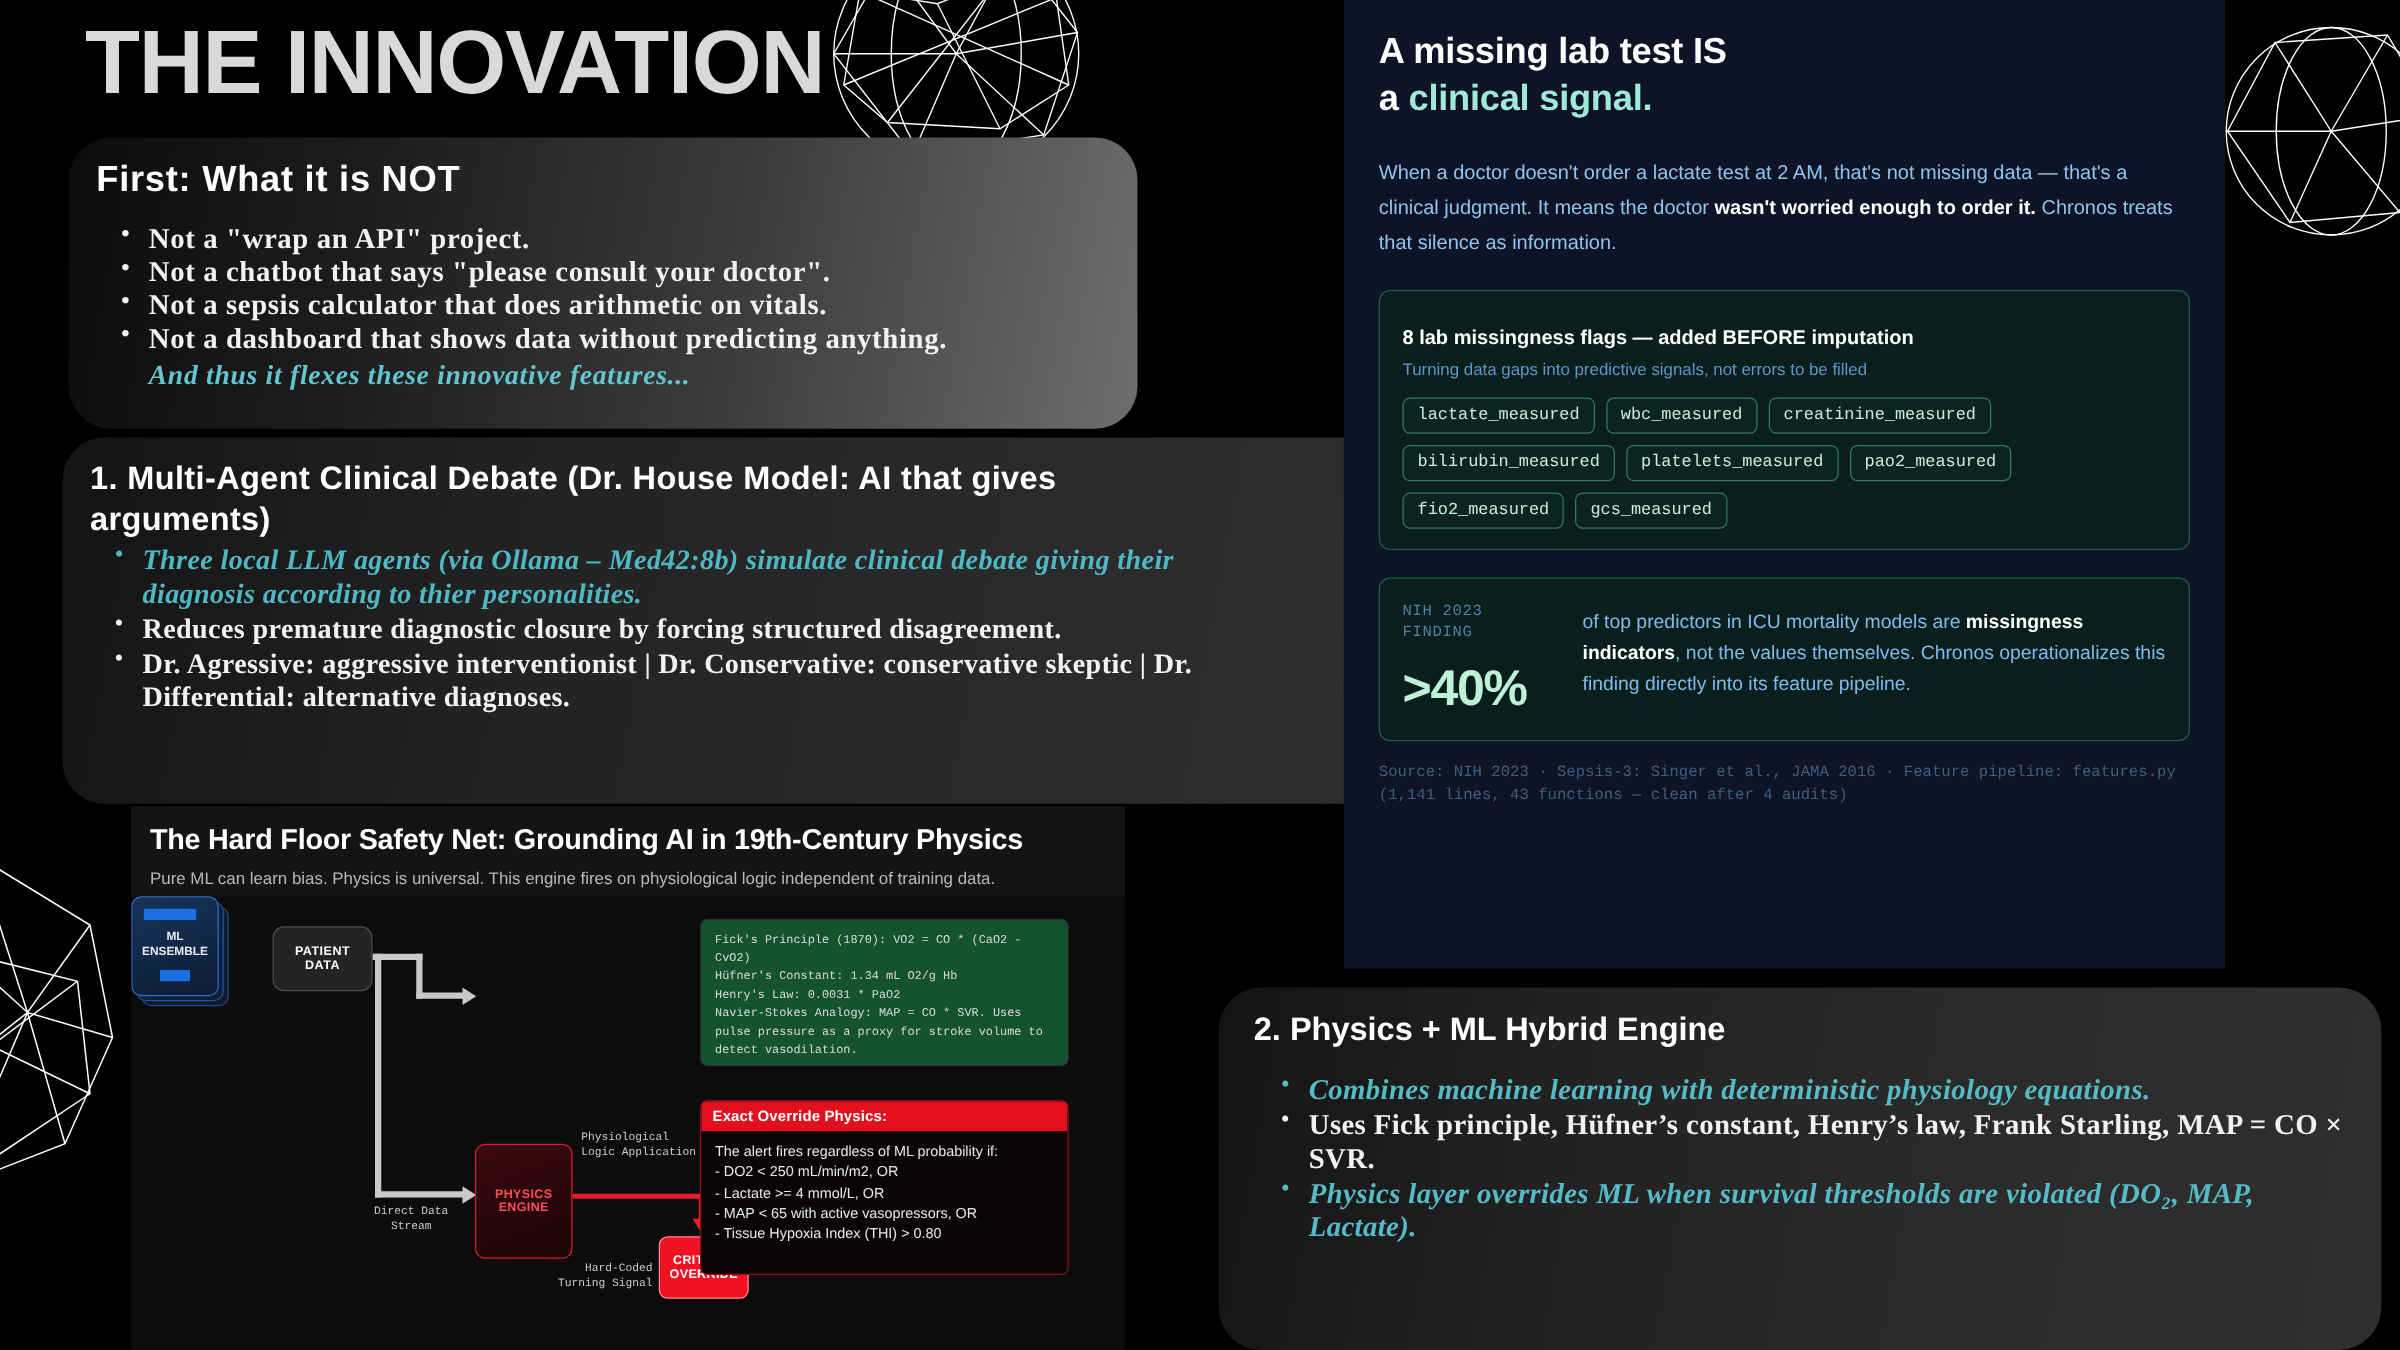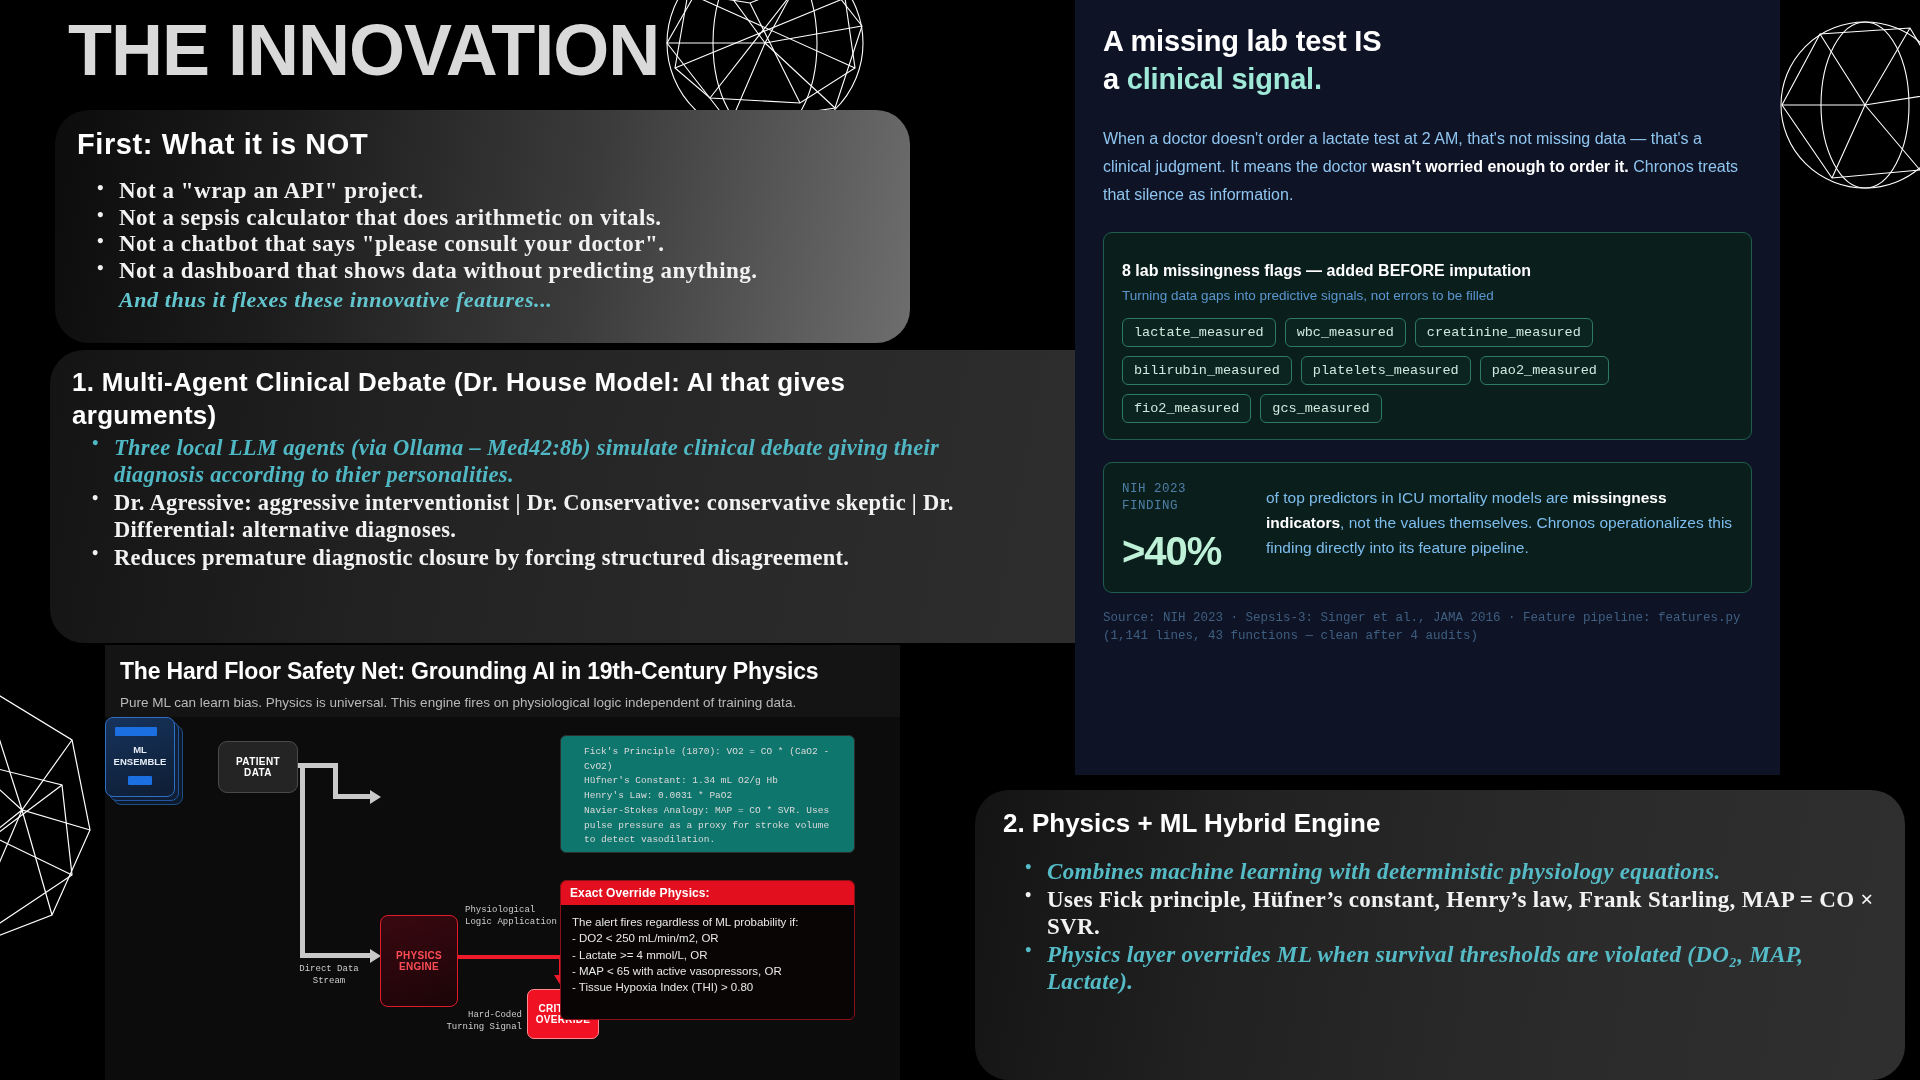--- a/index.html
+++ b/index.html
@@ -99,21 +99,21 @@
 
   .edge{position:absolute;background:#c9c9c9;}
   .edge.red{background:#ee1a2a;}
   .arrow{position:absolute;width:0;height:0;}
   .flow-lbl{position:absolute;font-family:"Liberation Mono",monospace;font-size:9px;
             color:#cdcdcd;line-height:1.3;}
 
   
   #formulas{
     position:absolute;left:455px;top:18px;width:295px;height:118px;
-    background:#0f766e;border:1px solid #2e2e2e;border-radius:6px;padding:9px 23px;box-sizing:border-box;
+    background:#14532d;border:1px solid #2e2e2e;border-radius:6px;padding:9px 11px;box-sizing:border-box;
   }
   #formulas div{font-family:"Liberation Mono",monospace;font-size:9.5px;color:#dadada;line-height:1.55;}
 
   
   #triggers{
     position:absolute;left:455px;top:163px;width:295px;height:140px;
     background:#0a0505;border:1.5px solid #8a1018;border-radius:6px;box-sizing:border-box;overflow:hidden;
   }
   #triggers .t-hd{background:#e2101f;color:#fff;font-size:12px;font-weight:bold;padding:5px 9px;letter-spacing:.1px;}
   #triggers .t-bd{padding:9px 11px;font-size:11.5px;color:#e8e8e8;line-height:1.42;}
@@ -213,33 +213,33 @@
 </div>
 
 <div id="left-col">
 
   <div id="page-title">THE INNOVATION</div>
 
   <section id="not-panel">
     <div class="ttl">First: What it is NOT</div>
     <ul>
       <li>Not a "wrap an API" project.</li>
+      <li>Not a chatbot that says "please consult your doctor".</li>
       <li>Not a sepsis calculator that does arithmetic on vitals.</li>
-      <li>Not a chatbot that says "please consult your doctor".</li>
       <li>Not a dashboard that shows data without predicting anything.</li>
       <div class="flex-line">And thus it flexes these innovative features...</div>
     </ul>
   </section>
 
   <section id="sec1-panel">
     <div class="hdr">1. Multi-Agent Clinical Debate (Dr. House Model: AI that gives arguments)</div>
     <ul>
       <li class="em">Three local LLM agents (via Ollama – Med42:8b) simulate clinical debate giving their diagnosis according to thier personalities.</li>
+      <li>Reduces premature diagnostic closure by forcing structured disagreement.</li>
       <li>Dr. Agressive: aggressive interventionist |  Dr. Conservative: conservative skeptic | Dr. Differential: alternative diagnoses.</li>
-      <li>Reduces premature diagnostic closure by forcing structured disagreement.</li>
     </ul>
   </section>
 
   <section id="hardfloor">
     <div class="hf-ttl">The Hard Floor Safety Net: Grounding AI in 19th-Century Physics</div>
     <div class="hf-sub">Pure ML can learn bias. Physics is universal. This engine fires on physiological logic independent of training data.</div>
 
     <div id="hf-stage">
 
       <div class="edge" style="left:193px;top:46px;width:40px;height:5px;"></div>

